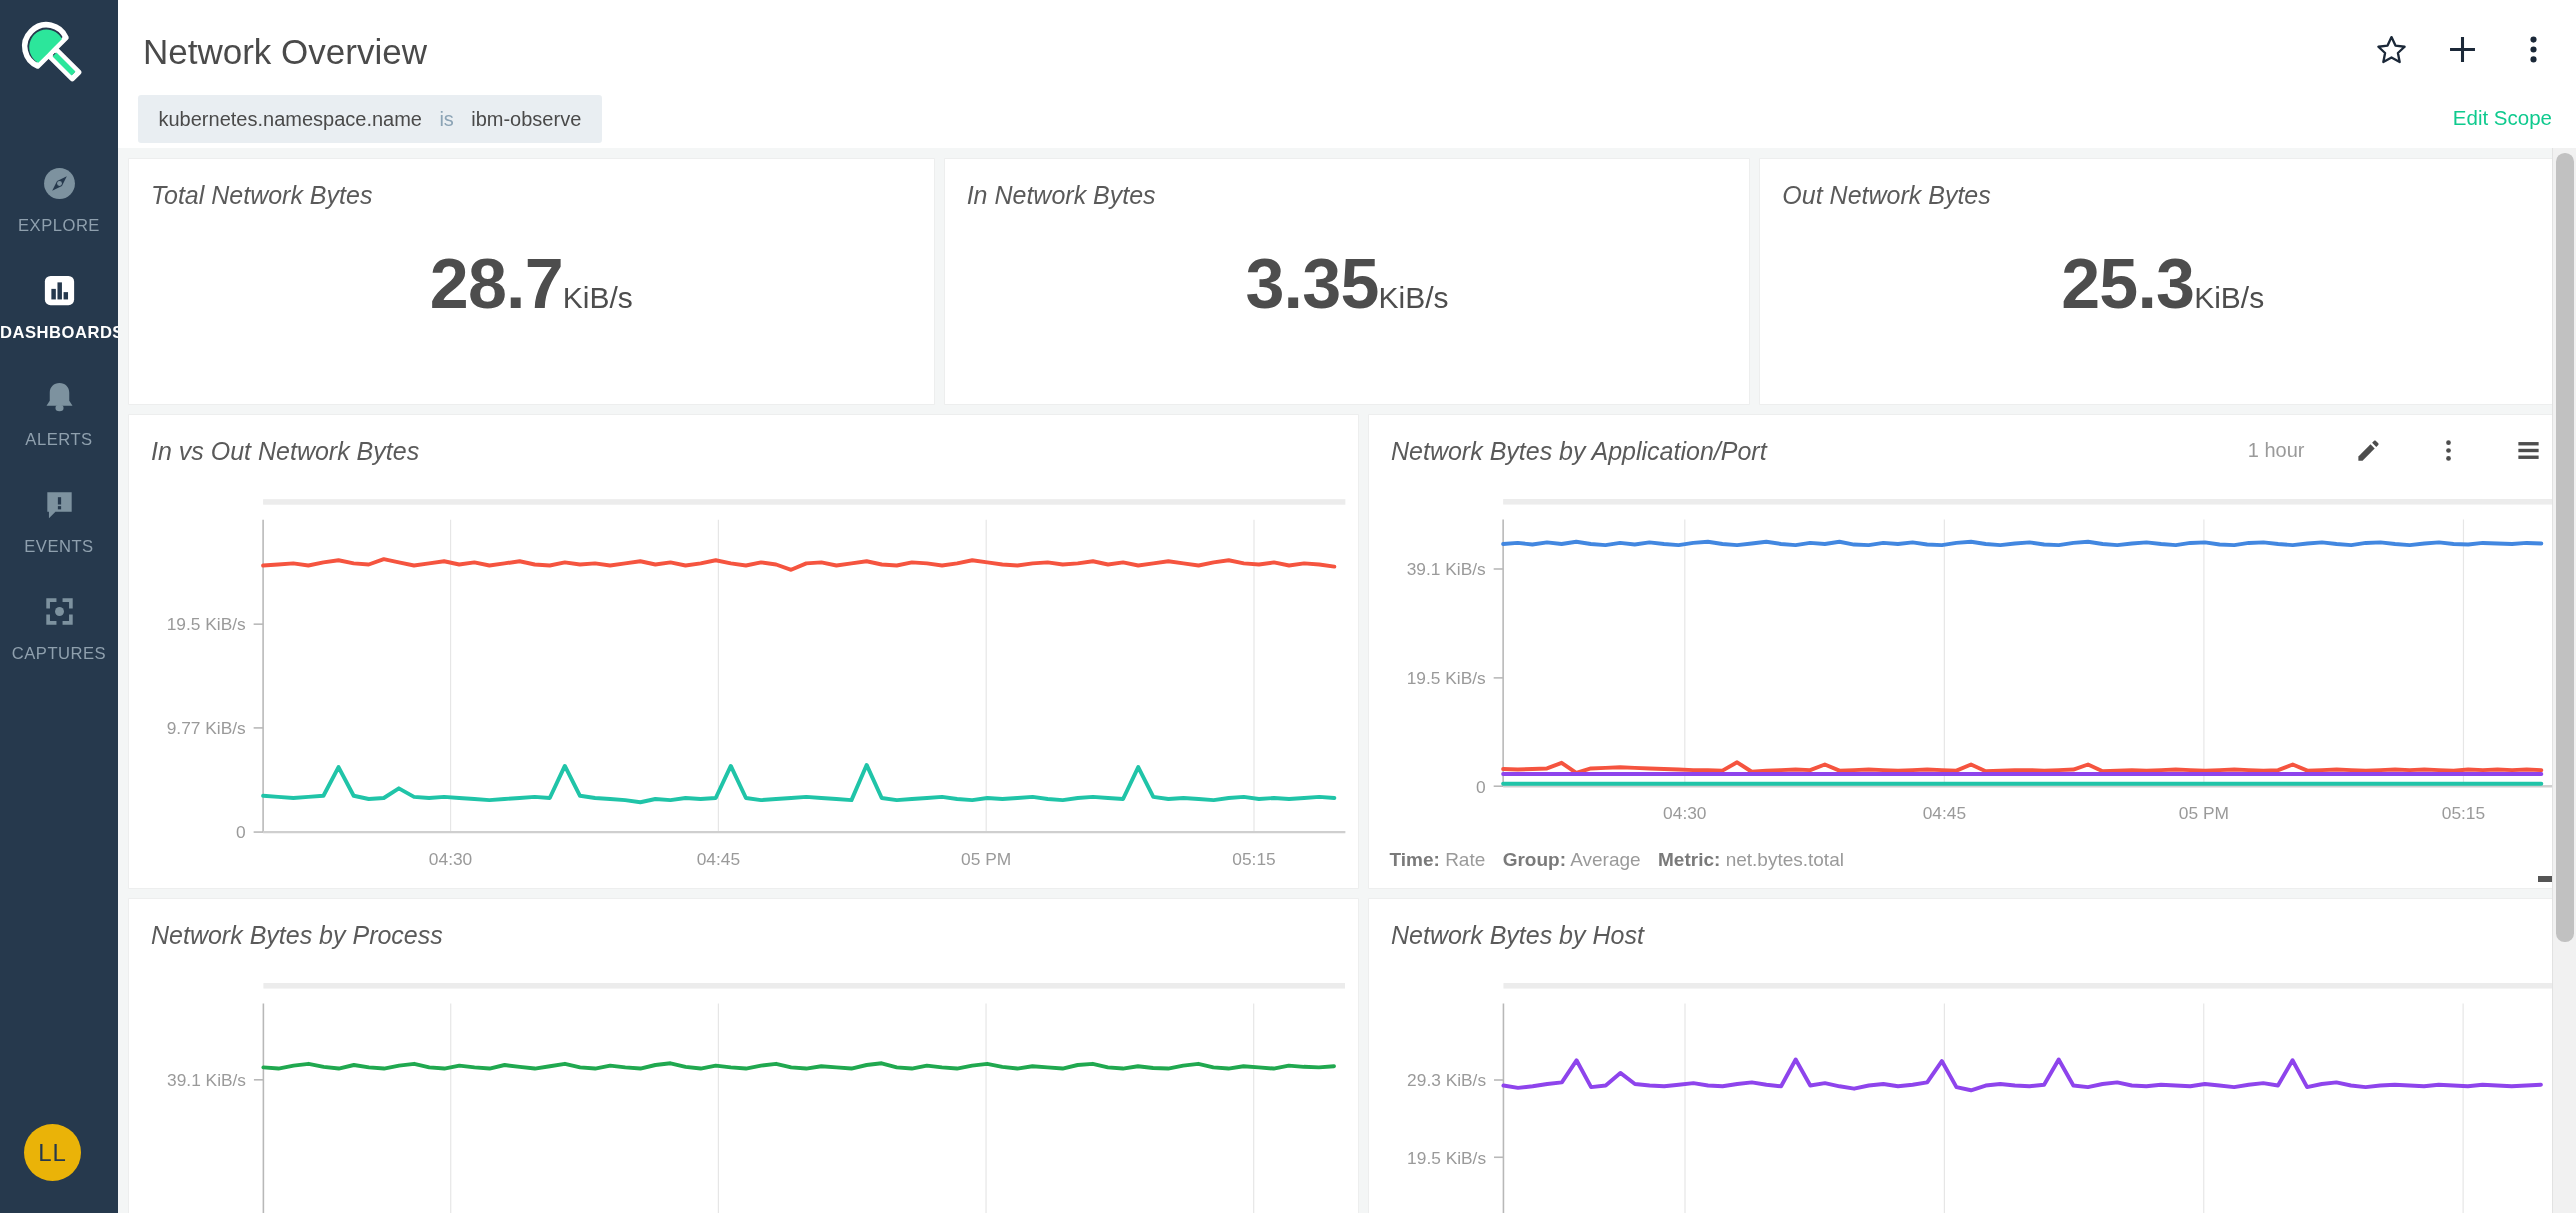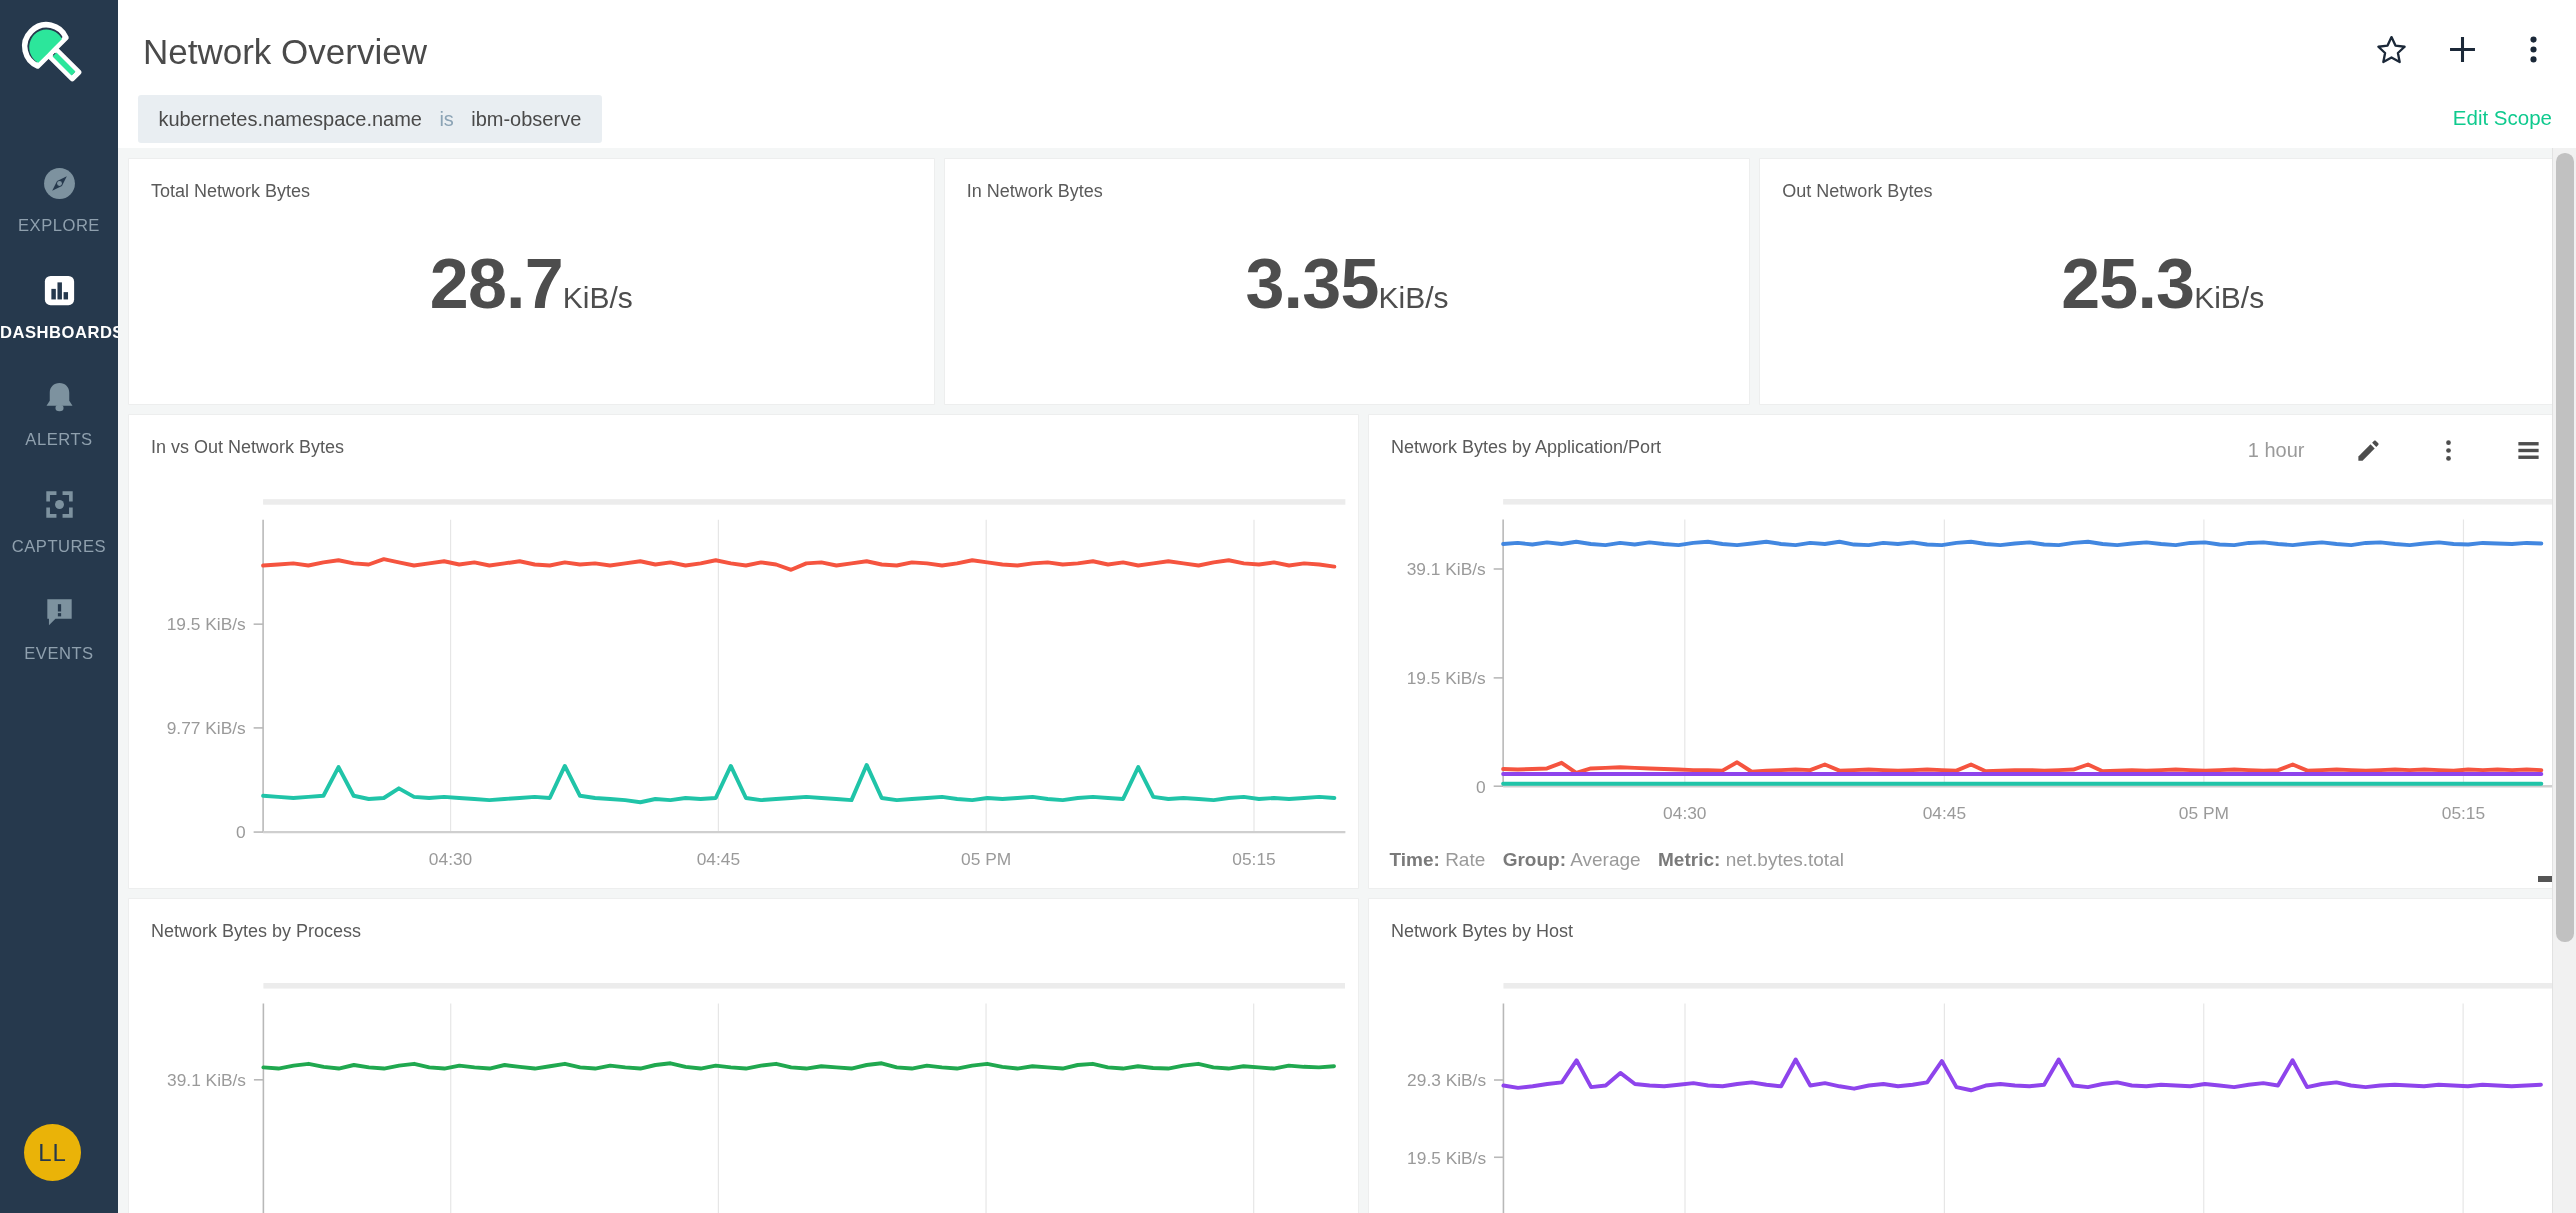--- a/index.html
+++ b/index.html
@@ -67,21 +67,21 @@
     position:absolute; top:148px; left:0; right:0; bottom:0;
     background:#f4f6f6; padding:11px 11px 0 11px;
   }
   .row { display:flex; gap:11px; }
   .panel {
     background:#ffffff; position:relative;
     box-shadow:0 0 0 0.8px #ececec;
   }
   .panel-title {
     position:absolute; left:22px; top:22px;
-    font-size:18px; color:#5a5a5a; font-weight:400;
+    font-size:25px; color:#5a5a5a; font-weight:400;font-style:italic;
   }
   
   .card { height:245px; }
   .card .big {
     position:absolute; left:0; right:0; top:85px;
     text-align:center;
   }
   .card .bigv { font-size:70px; color:#4d4d4d; font-weight:700; letter-spacing:-0.8px; }
   .card .bigu { font-size:30px; color:#4d4d4d; }
 
@@ -173,41 +173,41 @@
             <path d="M24 6 C17 6 12 11 12 18 L12 28 L8 34 L40 34 L36 28 L36 18 C36 11 31 6 24 6 Z" fill="#7d929f"></path>
             <ellipse cx="24" cy="37" rx="5" ry="4" fill="#7d929f"></ellipse>
           </svg>
         </div>
         <div class="nav-label">ALERTS</div>
       </div>
 
       <div class="nav-item">
         <div class="nav-icon">
           <svg viewBox="0 0 48 48" width="39" height="39">
+            <path d="M9 9 L39 9 L39 33 L19 33 L11 41 L11 33 L9 33 Z" fill="#7d929f"></path>
+            <rect x="22" y="15" width="4" height="9" fill="#26394d"></rect>
+            <rect x="22" y="26" width="4" height="4" fill="#26394d"></rect>
+          </svg>
+        </div>
+        <div class="nav-label">EVENTS</div>
+      </div>
+
+      <div class="nav-item">
+        <div class="nav-icon">
+          <svg viewBox="0 0 48 48" width="39" height="39">
             <g fill="none" stroke="#7d929f" stroke-width="4.5" stroke-linecap="square">
               <path d="M10 18 L10 10 L18 10"></path>
               <path d="M30 10 L38 10 L38 18"></path>
               <path d="M38 30 L38 38 L30 38"></path>
               <path d="M18 38 L10 38 L10 30"></path>
             </g>
             <circle cx="24" cy="24" r="5.5" fill="#7d929f"></circle>
           </svg>
         </div>
         <div class="nav-label">CAPTURES</div>
-      </div>
-
-      <div class="nav-item">
-        <div class="nav-icon">
-          <svg viewBox="0 0 48 48" width="39" height="39">
-            <path d="M9 9 L39 9 L39 33 L19 33 L11 41 L11 33 L9 33 Z" fill="#7d929f"></path>
-            <rect x="22" y="15" width="4" height="9" fill="#26394d"></rect>
-            <rect x="22" y="26" width="4" height="4" fill="#26394d"></rect>
-          </svg>
-        </div>
-        <div class="nav-label">EVENTS</div>
       </div>
 
     </div>
 
     <div class="avatar">LL</div>
   </div>
 
   <div class="main">
 
     <div class="topbar">

